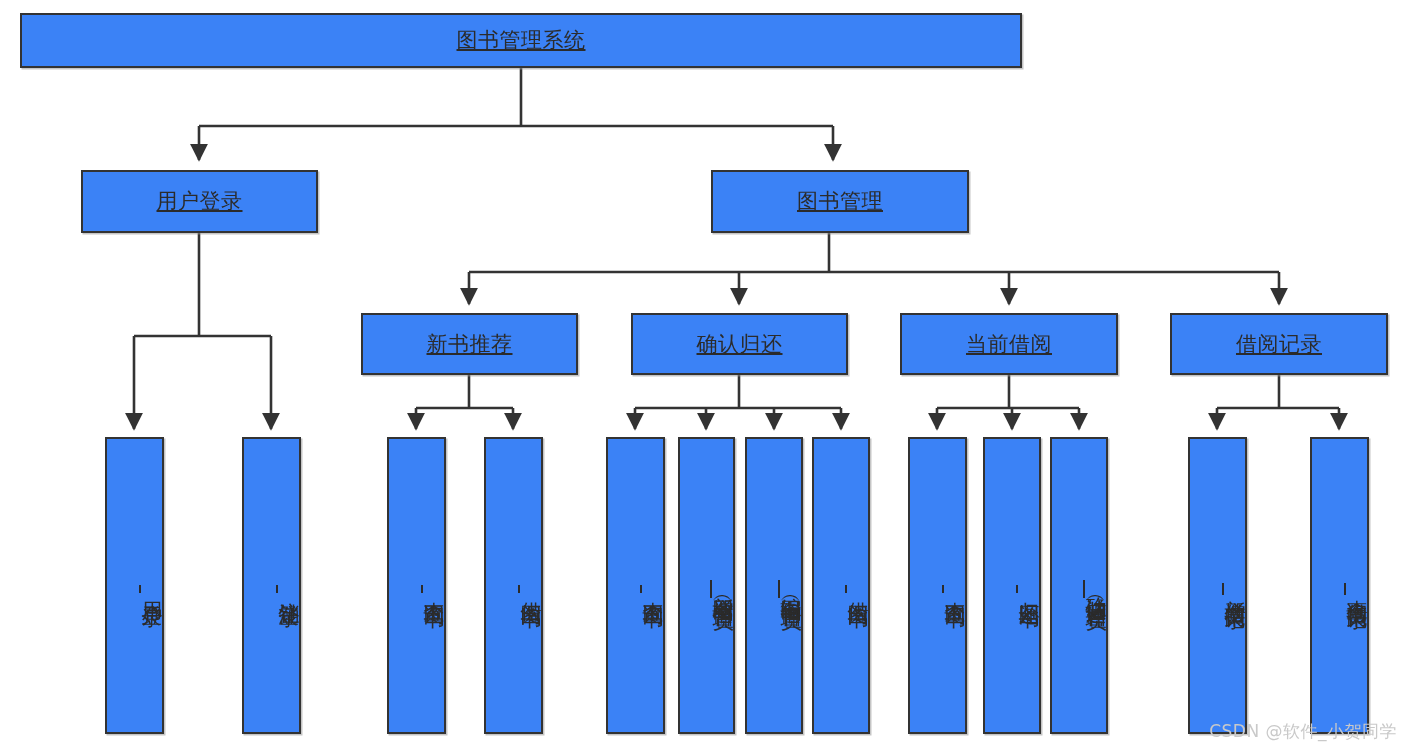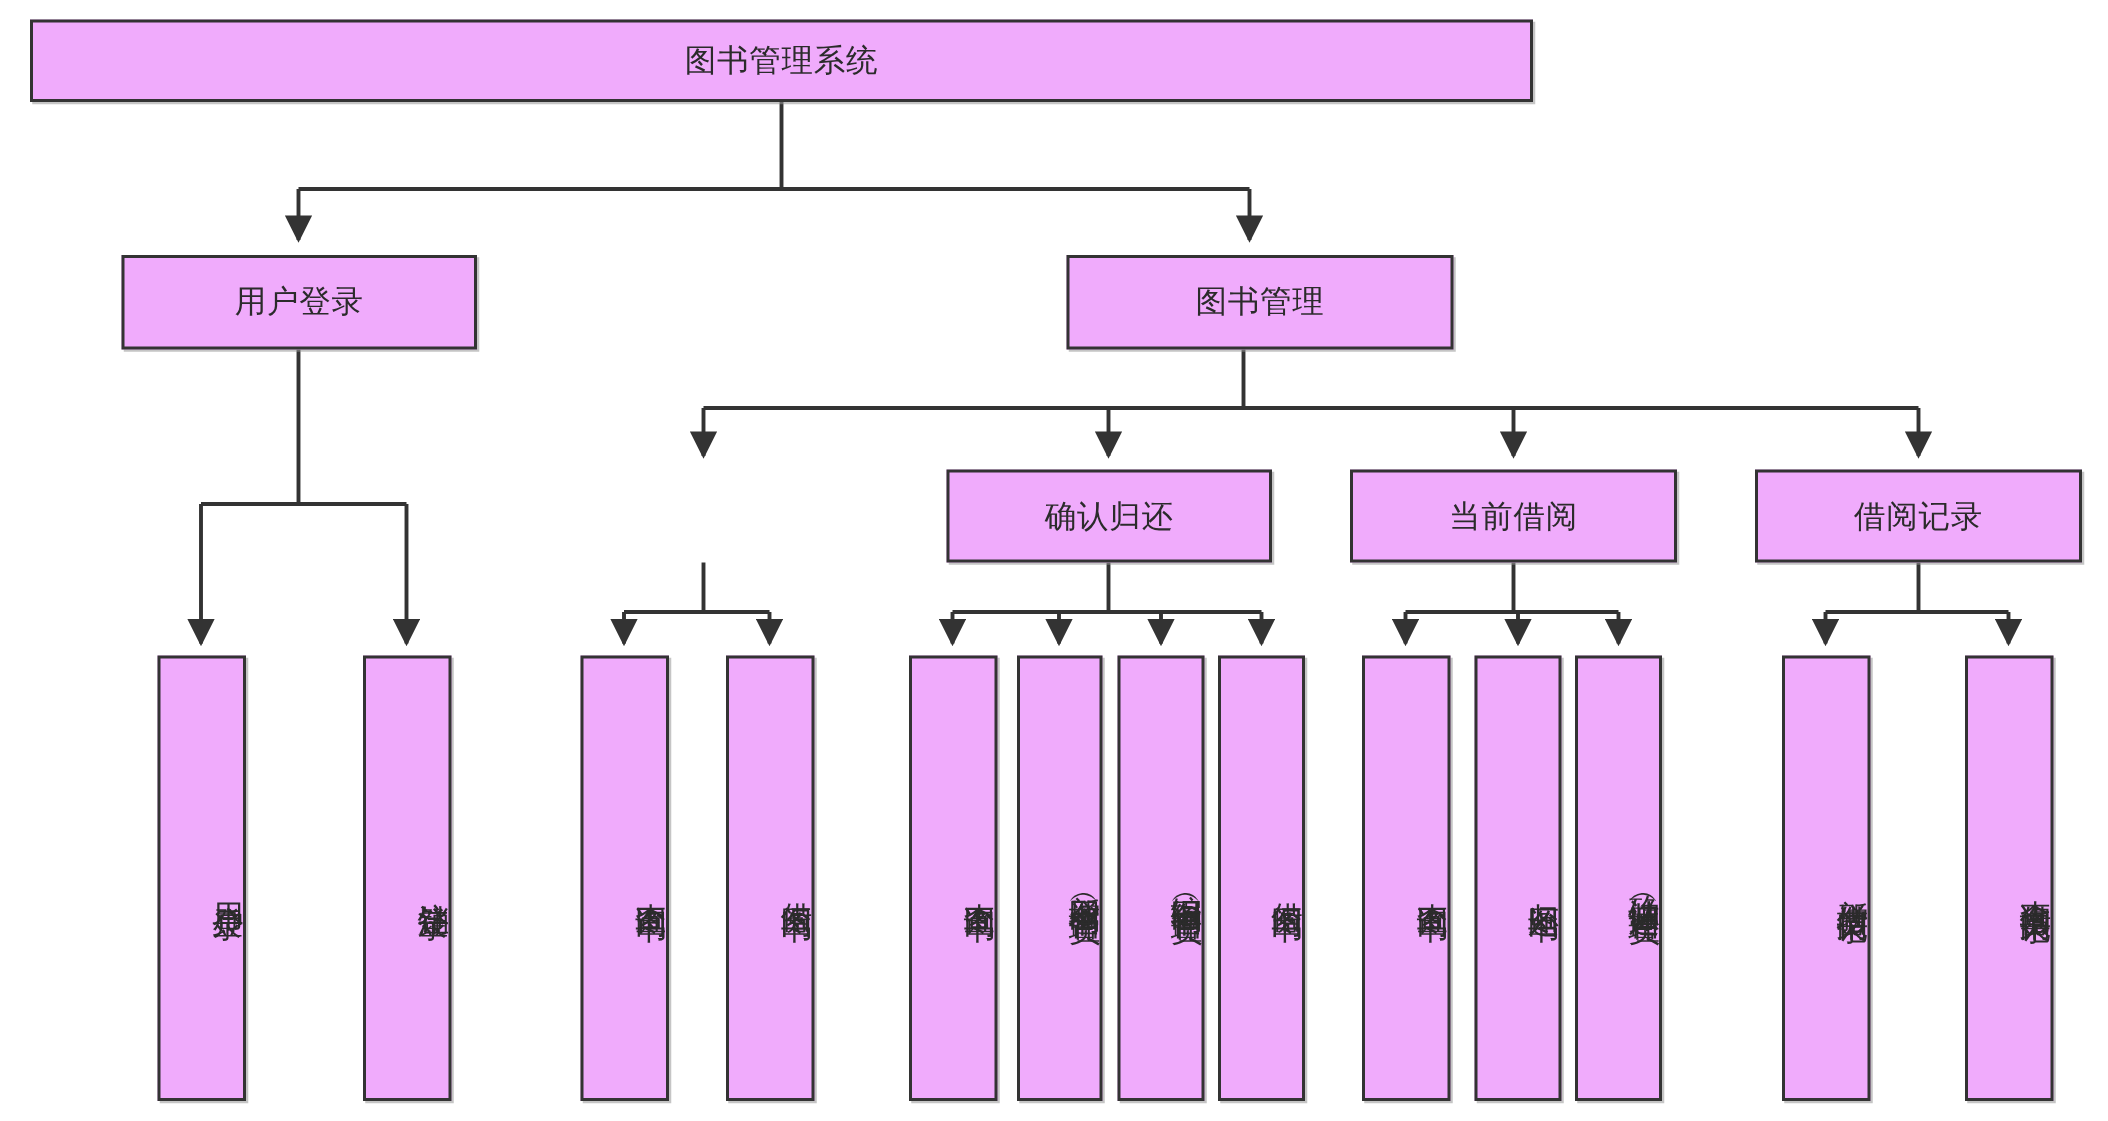--- a/index.html
+++ b/index.html
@@ -23,27 +23,28 @@
     position: absolute;
     top: 0;
     left: 0;
     width: 1405px;
     height: 747px;
     pointer-events: none;
   }
   .node {
     position: absolute;
     box-sizing: border-box;
-    background: #f0abfc;
+    background: #3b82f6;
     border: 2.5px solid #333333;
     box-shadow: 1.5px 1.5px 0 0 rgba(150,150,150,0.55);
     display: flex;
     align-items: center;
     justify-content: center;
     color: #2b2b2b;
+    text-decoration: underline;
   }
   .node.horiz {
     font-size: 21px;
     letter-spacing: 0.5px;
     line-height: 1;
   }
   .node.vert {
     writing-mode: vertical-rl;
     text-orientation: upright;
     font-size: 21px;
@@ -127,20 +128,23 @@
     <span>图书管理系统</span>
   </div>
 
   <div class="node horiz" style="left:81px; top:170px; width:237px; height:63px;">
     <span>用户登录</span>
   </div>
   <div class="node horiz" style="left:711px; top:170px; width:258px; height:63px;">
     <span>图书管理</span>
   </div>
 
+  <div class="node horiz" style="left:361px; top:313px; width:217px; height:62px;">
+    <span>新书推荐</span>
+  </div>
   <div class="node horiz" style="left:631px; top:313px; width:217px; height:62px;">
     <span>确认归还</span>
   </div>
   <div class="node horiz" style="left:900px; top:313px; width:218px; height:62px;">
     <span>当前借阅</span>
   </div>
   <div class="node horiz" style="left:1170px; top:313px; width:218px; height:62px;">
     <span>借阅记录</span>
   </div>
 
@@ -177,14 +181,15 @@
   <div class="node vert" style="left:1050px; top:437px; width:58px; height:297px;">
     <span class="vlabel">确认归还（管理员）</span>
   </div>
   <div class="node vert" style="left:1188px; top:437px; width:59px; height:297px;">
     <span class="vlabel">新增借阅记录</span>
   </div>
   <div class="node vert" style="left:1310px; top:437px; width:59px; height:297px;">
     <span class="vlabel">查询借阅记录</span>
   </div>
 
+  <div class="watermark">CSDN @软件_小贺同学</div>
 
 </div>
 
 </body></html>

